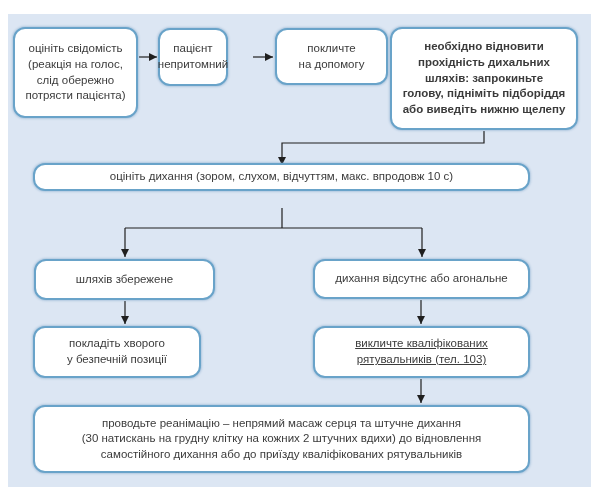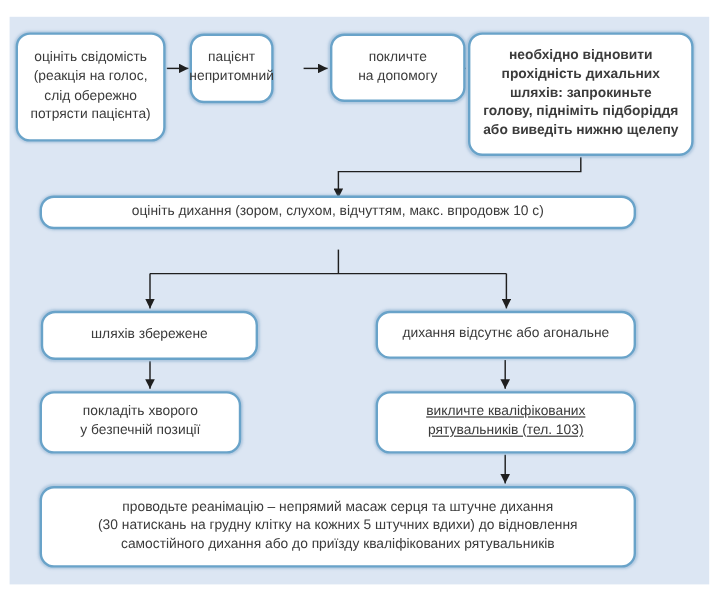--- a/index.html
+++ b/index.html
@@ -106,15 +106,15 @@
 голову, підніміть підборіддя
 або виведіть нижню щелепу</div>
   <div class="node n-assess-breathing">оцініть дихання (зором, слухом, відчуттям, макс. впродовж 10 с)</div>
   <div class="node n-breathing-preserved">шляхів збережене</div>
   <div class="node n-breathing-absent">дихання відсутнє або агональне</div>
   <div class="node n-recovery-position">покладіть хворого
 у безпечній позиції</div>
   <div class="node n-call-rescuers">викличте кваліфікованих
 рятувальників (тел. 103)</div>
   <div class="node n-perform-cpr">проводьте реанімацію – непрямий масаж серця та штучне дихання
-(30 натискань на грудну клітку на кожних 5 штучних вдихи) до відновлення
+(30 натискань на грудну клітку на кожних 2 штучних вдихи) до відновлення
 самостійного дихання або до приїзду кваліфікованих рятувальників</div>
 </div>
 
 </body></html>

